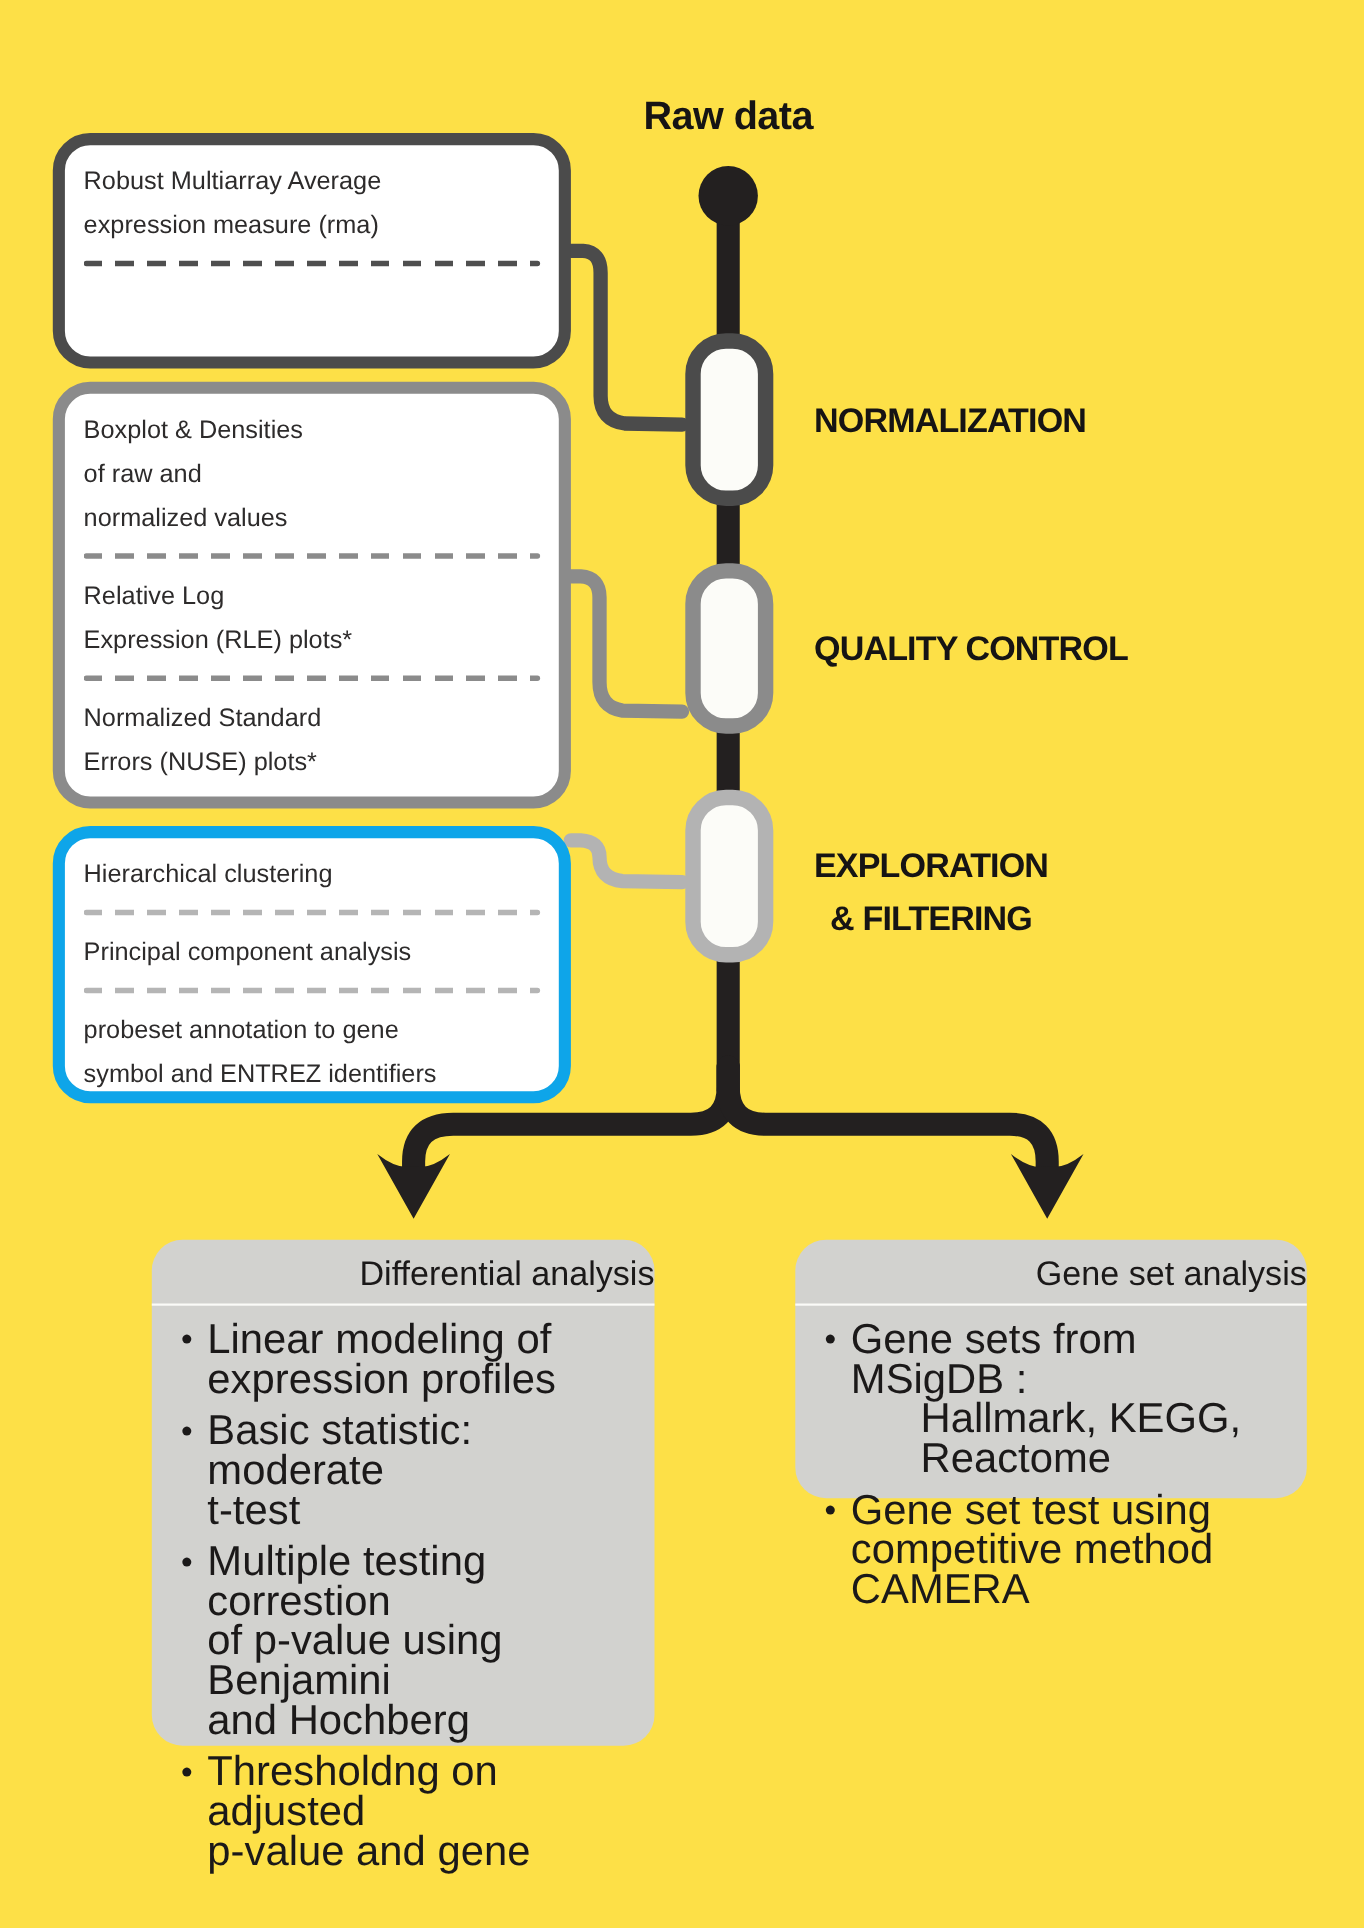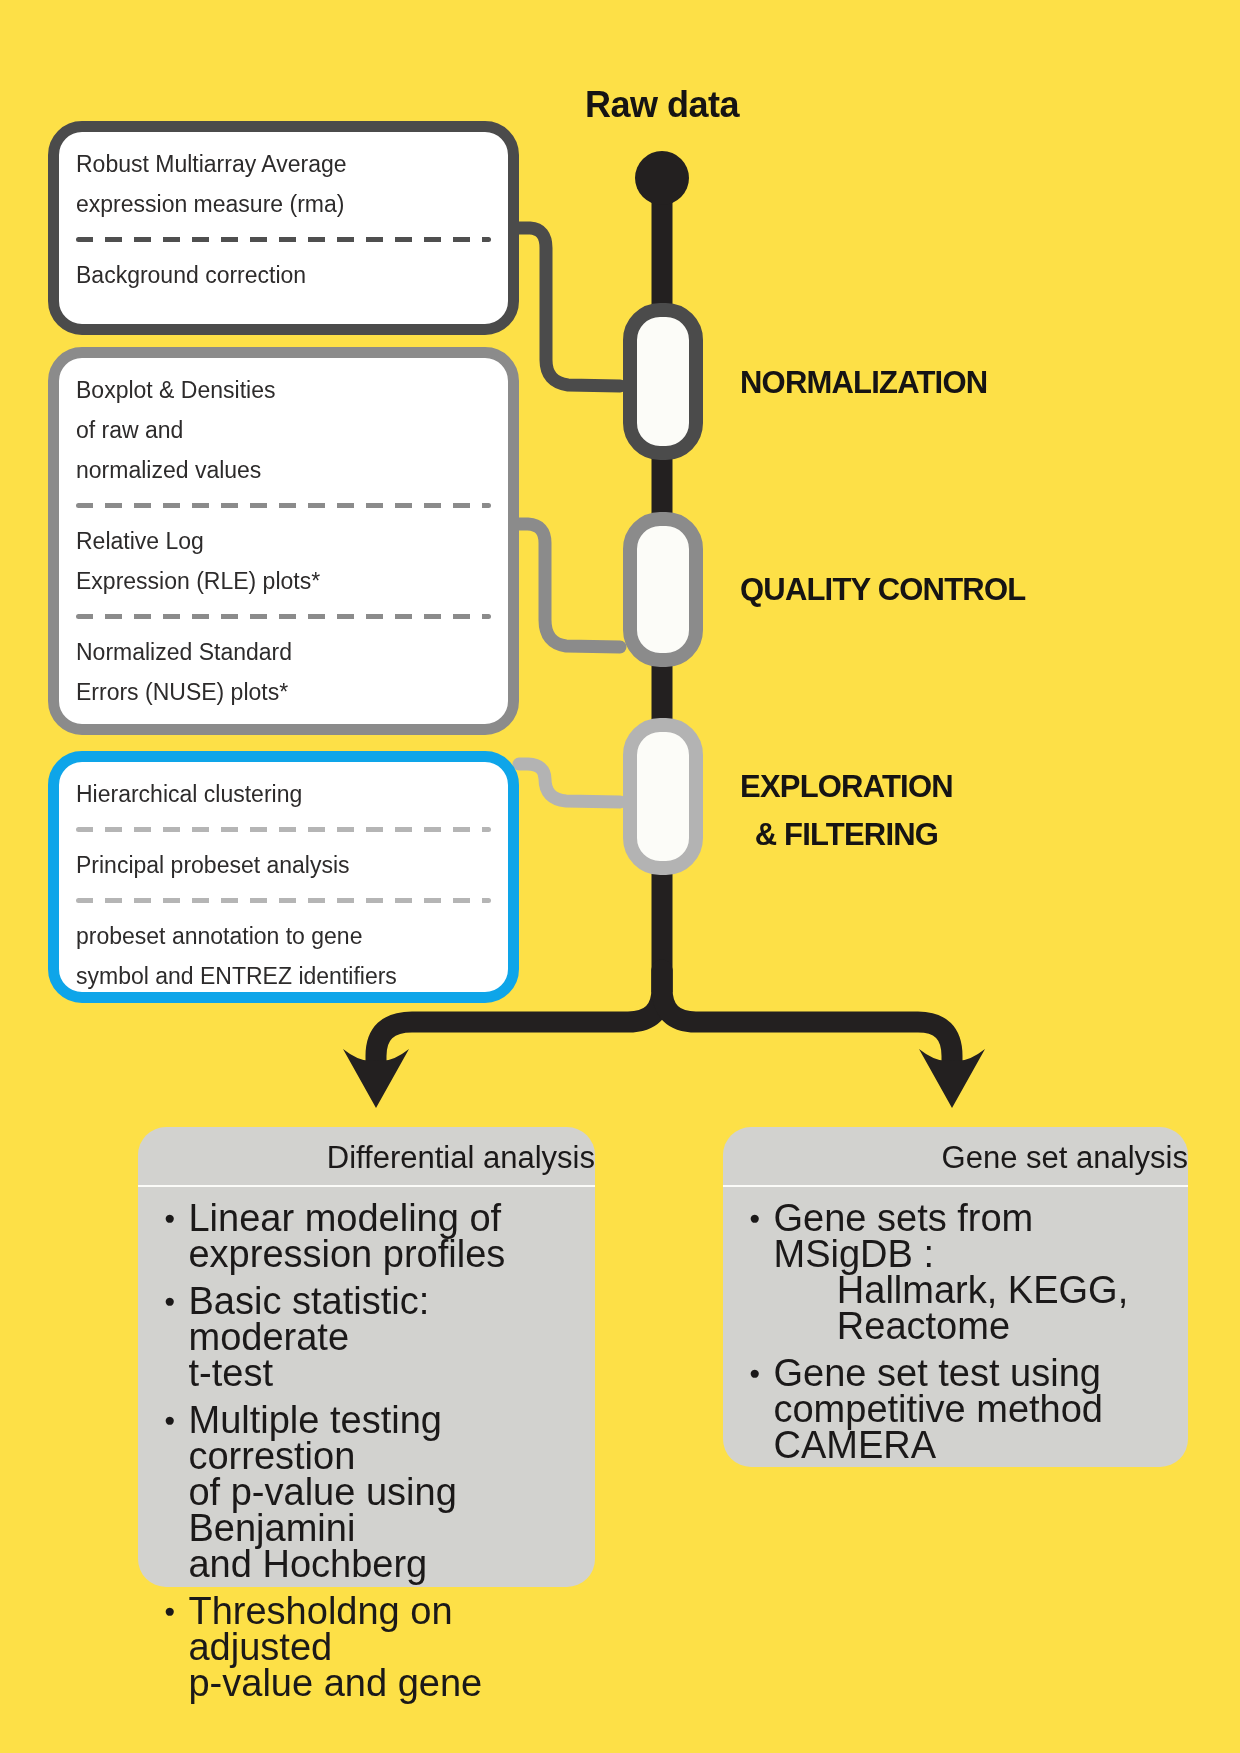--- a/index.html
+++ b/index.html
@@ -38,21 +38,21 @@
   .sl1{top:359px;}
   .sl2{top:566px;}
   .sl3{top:763px;}
 
   
   .abox{
     position:absolute;box-sizing:border-box;background:#d2d2cf;border-radius:28px;
     color:#1b1919;top:1127px;
   }
   .abox-left {left:138px;width:457px;height:460px;}
-  .abox-right{left:723px;width:465px;height:340px;}
+  .abox-right{left:723px;width:465px;height:235px;}
   .abox-title{
     text-align:right;font-size:31px;padding-top:13px;color:#1b1919;
   }
   .abox-sep{height:2px;background:#fbfbf8;margin-top:9px;}
   .abox-items{padding:13px 14px 0 22px;}
   .abux{display:flex;align-items:flex-start;margin-bottom:11px;}
   .bullet-dot{
     flex:0 0 auto;font-size:19px;line-height:36px;margin:0 13px 0 4px;color:#1b1919;
   }
   .abux .txt{font-size:38px;line-height:36px;color:#1b1919;}
@@ -80,39 +80,38 @@
     <rect x="630" y="519" width="66" height="141" rx="30" fill="#fcfcf8" stroke="#8b8b8b" stroke-width="14"></rect>
     <rect x="630" y="725" width="66" height="143" rx="30" fill="#fcfcf8" stroke="#b3b3b3" stroke-width="14"></rect>
   </svg>
 
   <div class="raw-label">Raw data</div>
 
   <div class="mbox mbox1">
     <div class="ml">Robust Multiarray Average
 expression measure (rma)</div>
     <div class="divider d-dark"></div>
-    <div class="ml">Background correction</div>
   </div>
 
   <div class="mbox mbox2">
     <div class="ml">Boxplot &amp; Densities
 of raw and
 normalized values</div>
     <div class="divider d-mid"></div>
     <div class="ml">Relative Log
 Expression (RLE) plots*</div>
     <div class="divider d-mid"></div>
     <div class="ml">Normalized Standard
 Errors (NUSE) plots*</div>
   </div>
 
   <div class="mbox mbox3">
     <div class="ml">Hierarchical clustering</div>
     <div class="divider d-light"></div>
-    <div class="ml">Principal probeset analysis</div>
+    <div class="ml">Principal component analysis</div>
     <div class="divider d-light"></div>
     <div class="ml">probeset annotation to gene
 symbol and ENTREZ identifiers</div>
   </div>
 
   <div class="stage-label sl1">NORMALIZATION</div>
   <div class="stage-label sl2">QUALITY CONTROL</div>
   <div class="stage-label sl3">EXPLORATION
 &amp; FILTERING</div>
 

